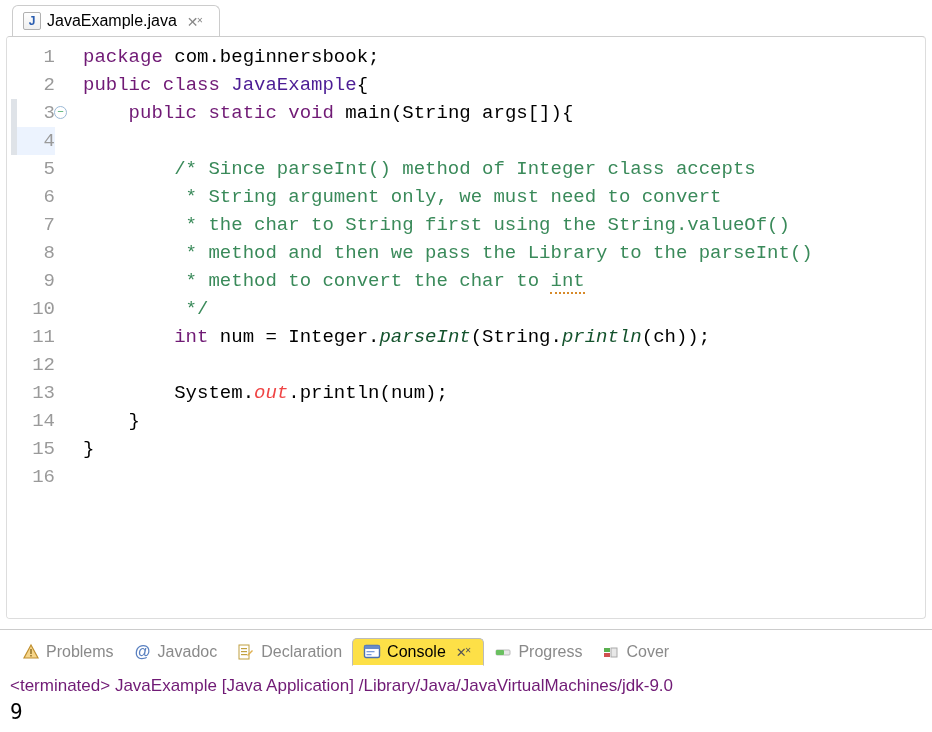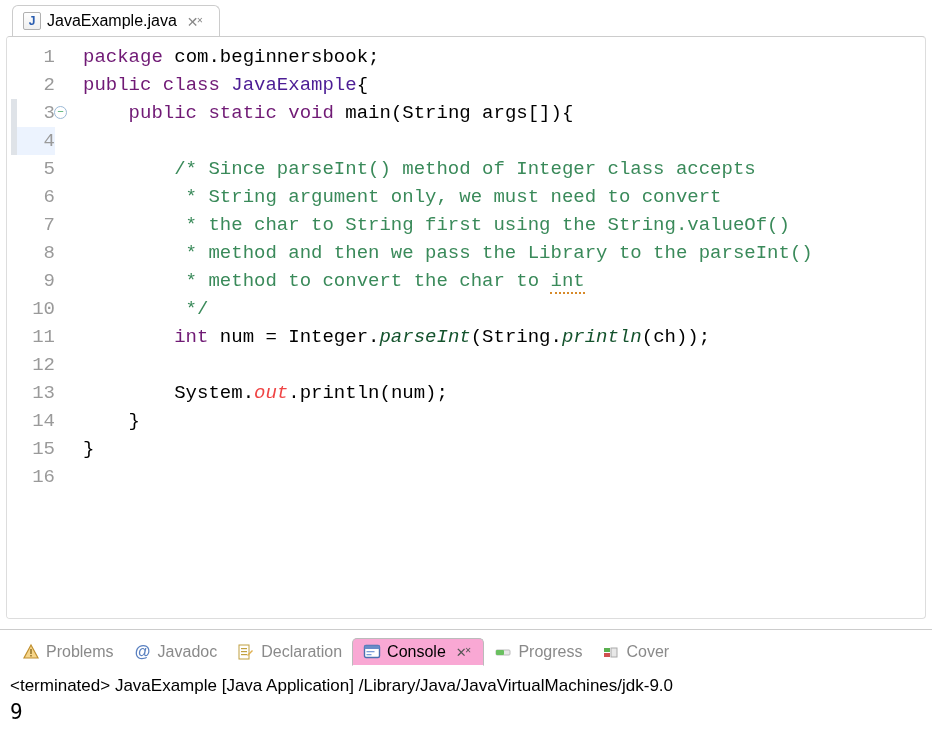--- a/index.html
+++ b/index.html
@@ -107,32 +107,32 @@
     border-top: 1px solid #ccc;
   }
   .btab {
     display: flex; align-items: center; gap: 6px;
     padding: 4px 10px;
     border-radius: 5px 5px 0 0;
     cursor: default;
   }
   .btab.active {
     color: #000;
-    background: #f9a8d4;
+    background: #fde047;
     border: 1px solid #bbb;
     border-bottom: 1px solid #fff;
   }
   .btab .ic { width: 18px; height: 18px; display: flex; align-items: center; justify-content: center; }
 
   .console {
     padding: 4px 8px 8px 8px;
     font-size: 17px;
   }
   .console-meta {
-    color: #000000;
+    color: #701a75;
     font-family: -apple-system, Arial, sans-serif;
     padding: 2px 2px 4px 2px;
     white-space: nowrap; overflow: hidden;
   }
   .console-out {
     font-family: Menlo, Consolas, monospace;
     font-size: 21px;
     padding: 0 2px;
     color: #000;
   }

